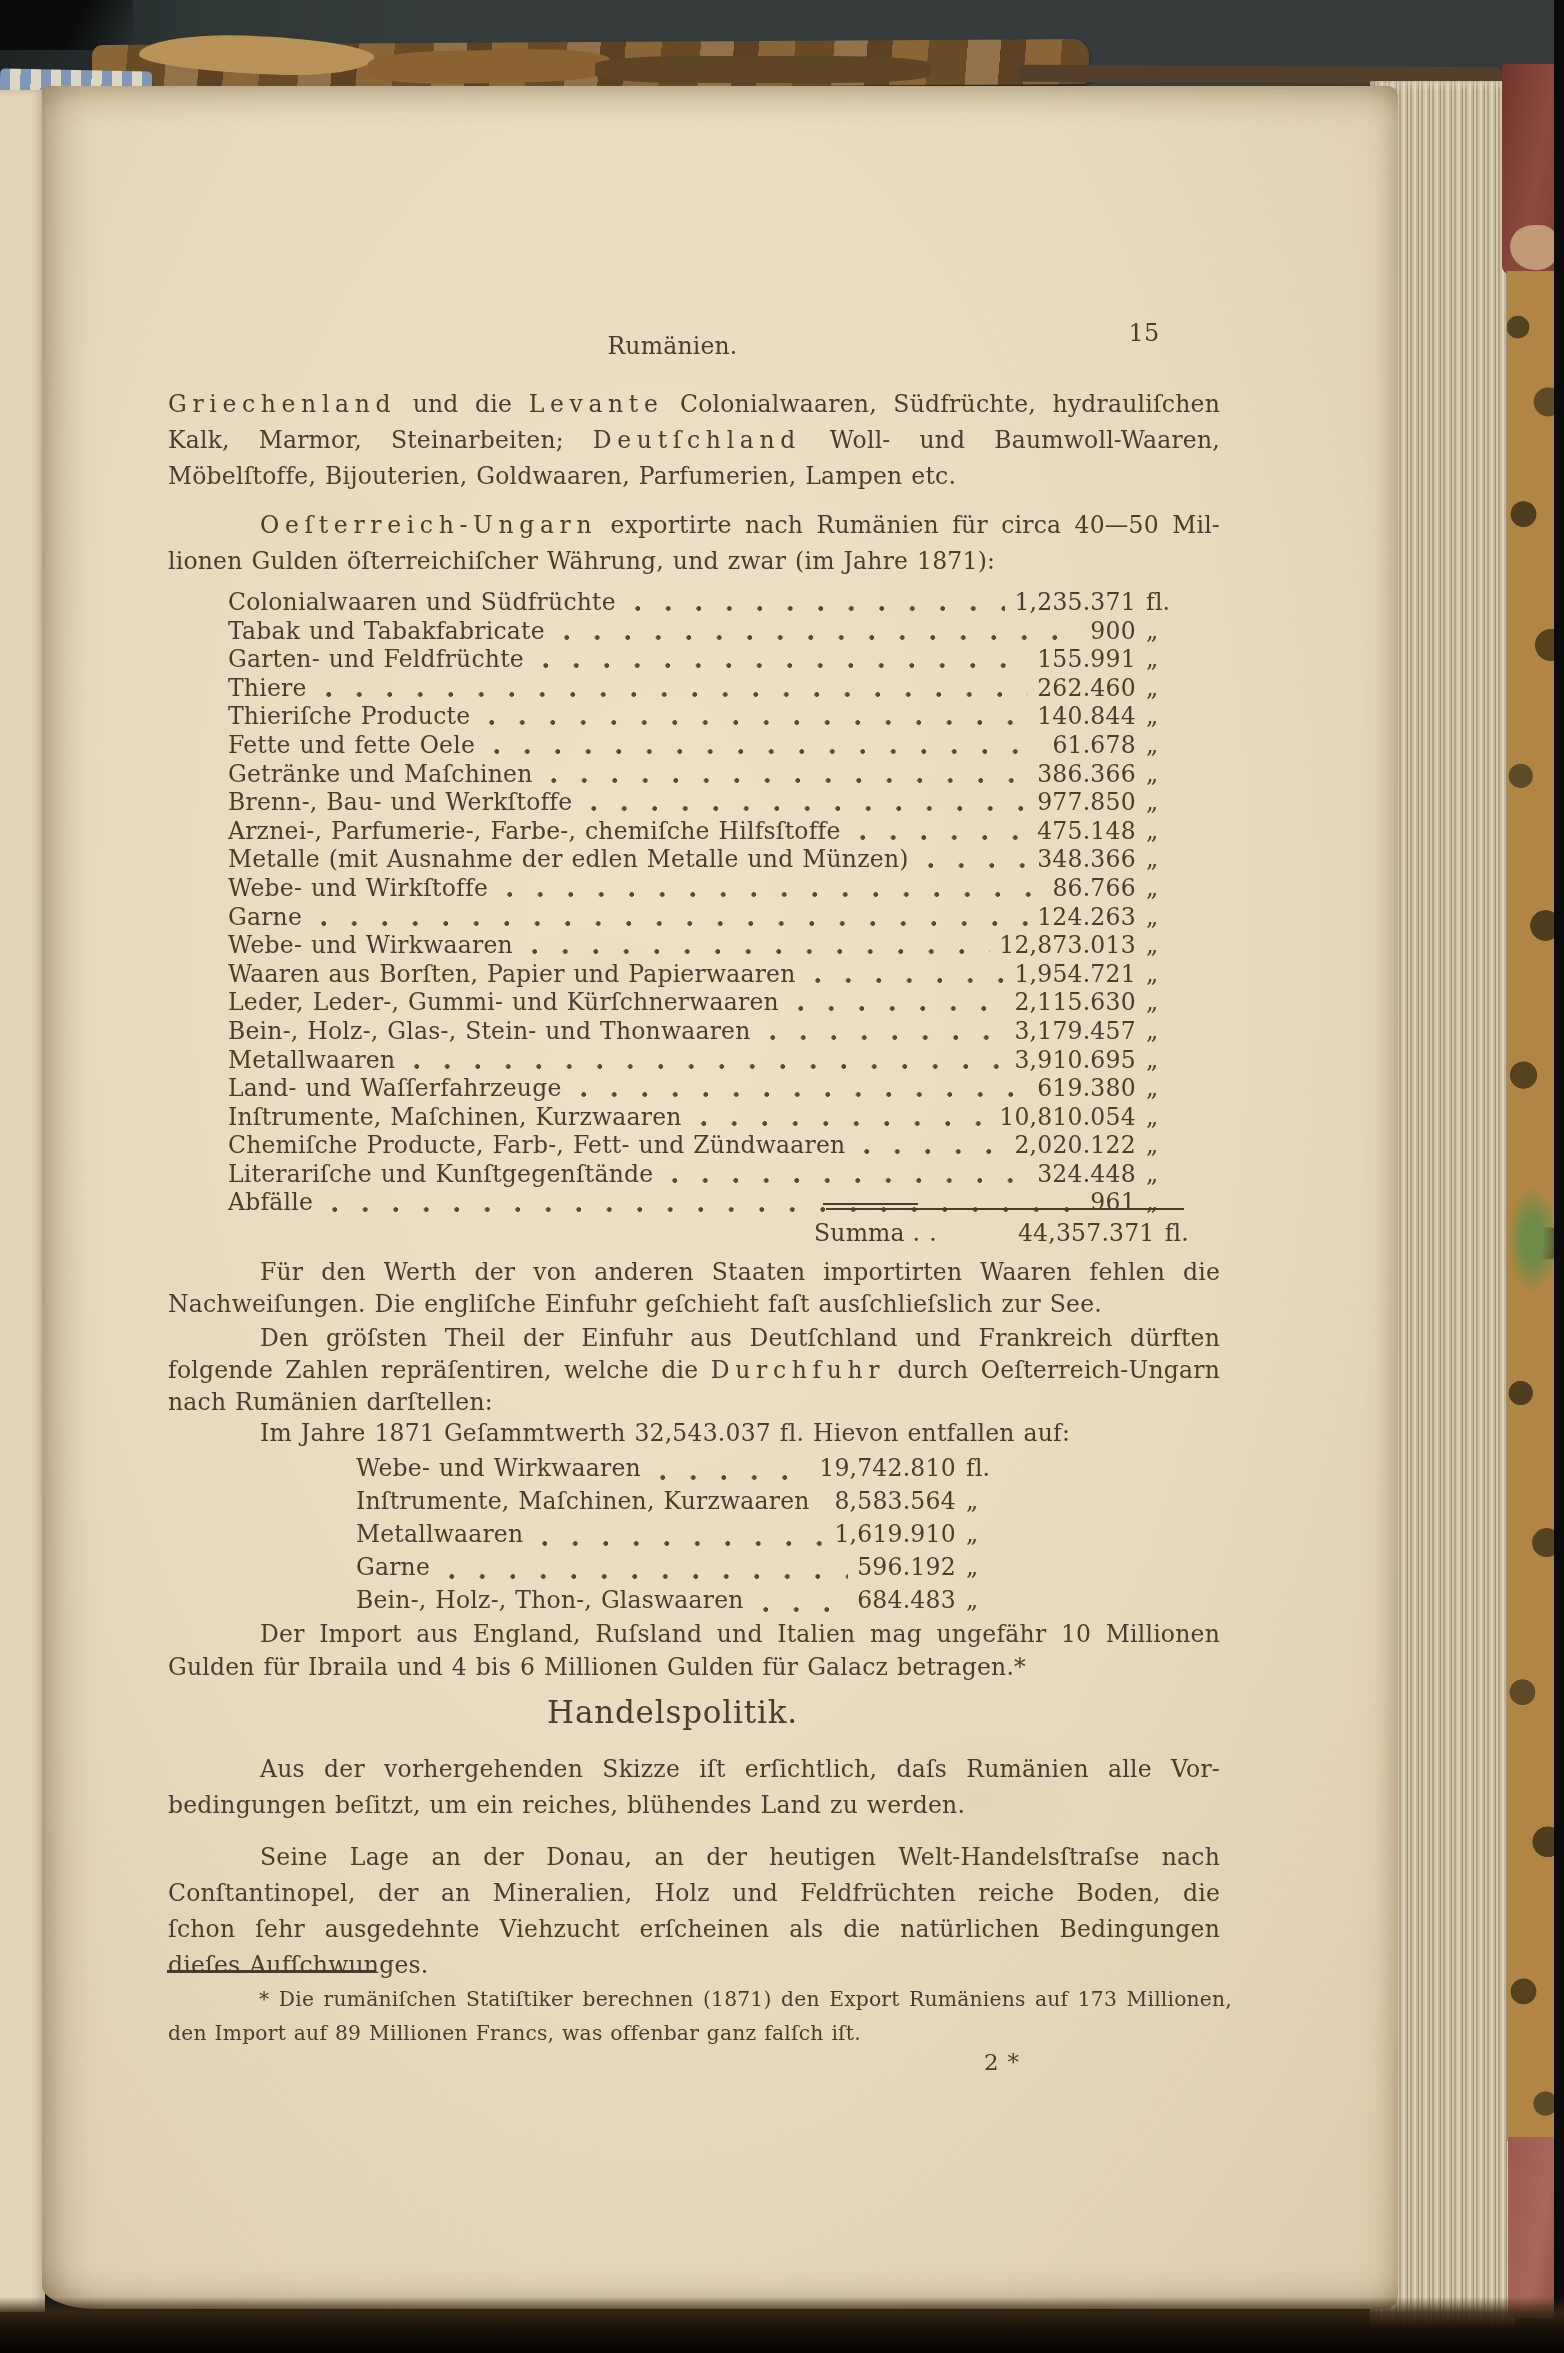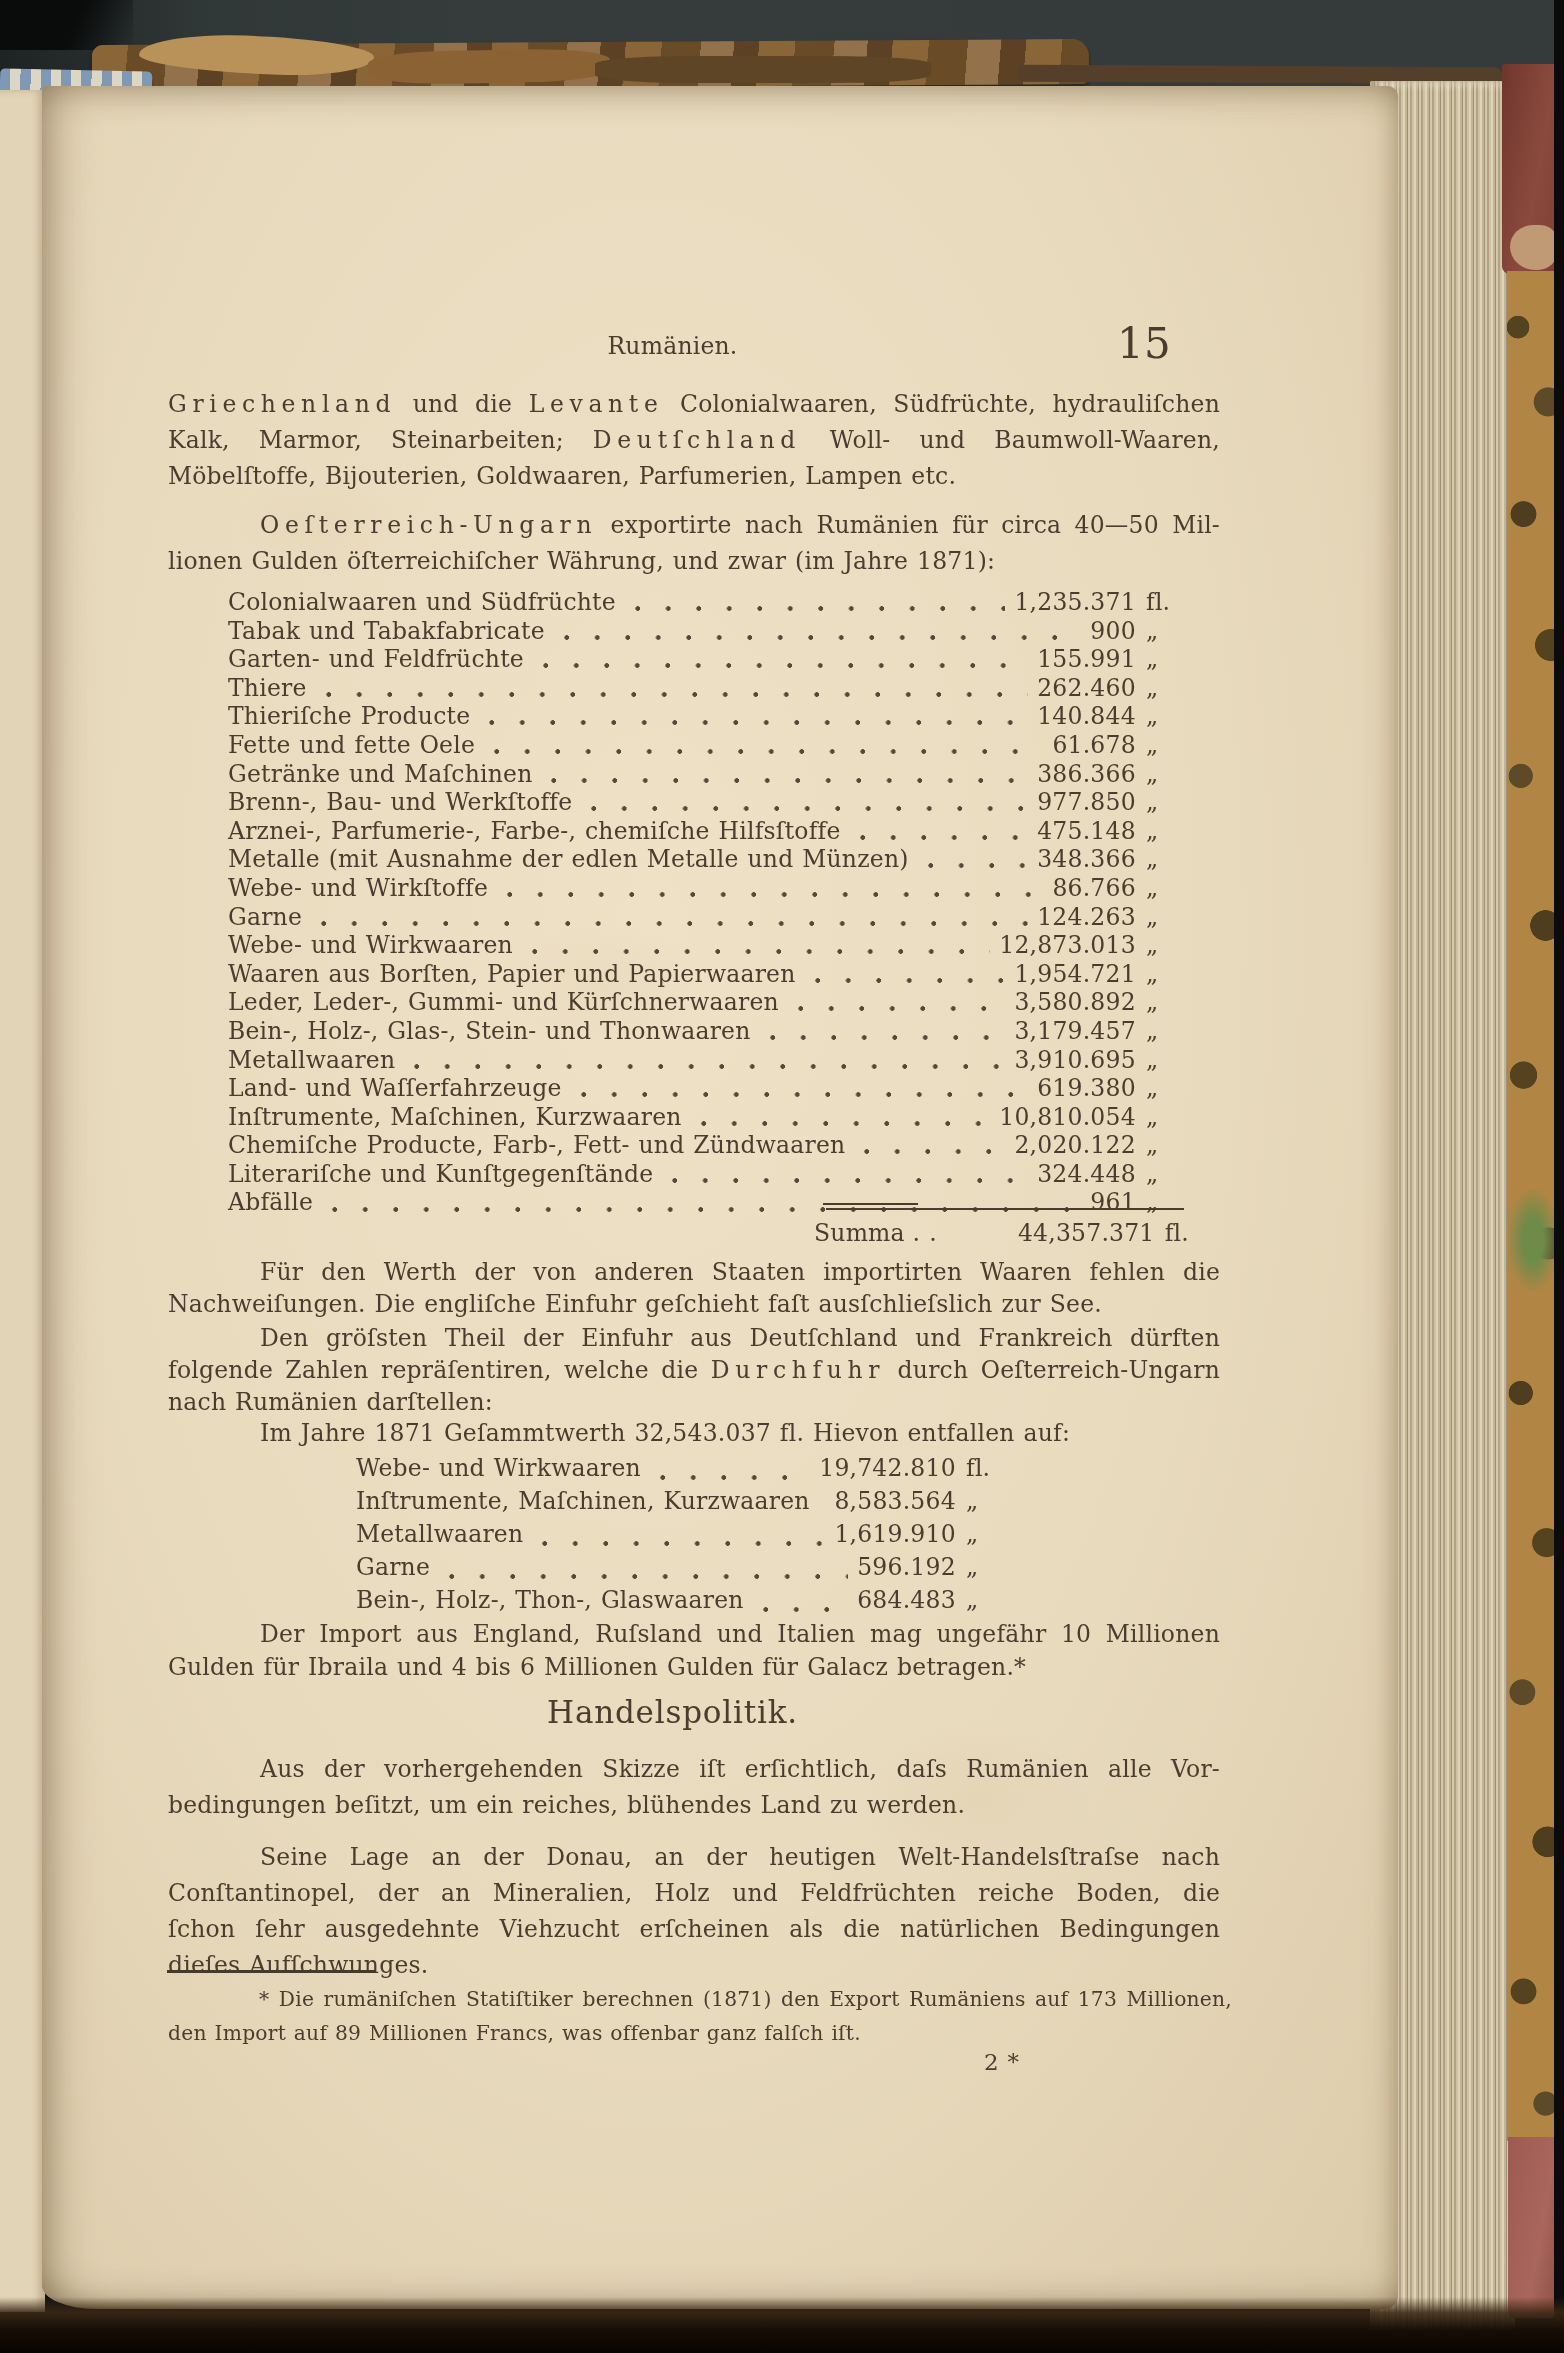--- a/index.html
+++ b/index.html
@@ -68,21 +68,21 @@
   .stain.s2{left:860px;top:1721px;width:235px;height:156px;background:radial-gradient(ellipse,rgba(150,110,55,.05),rgba(150,110,55,0) 70%);}
   .stain.s3{left:235px;top:469px;width:172px;height:110px;background:radial-gradient(ellipse,rgba(170,130,70,.04),rgba(170,130,70,0) 70%);}
   .bottom-band{position:absolute;left:0;top:2297px;width:1564px;height:57px;z-index:40;
     background:linear-gradient(rgba(58,40,20,0) 0,rgba(58,40,20,.88) 15.6px,#170e07 33px,#070402 100%);}
 
   
   .ink{color:#4a3d30;}
   .content{position:absolute;left:0;top:0;width:1564px;height:1752px;z-index:10;
     letter-spacing:0.2px;word-spacing:1.2px;}
   .running-title{position:absolute;left:168px;top:332px;width:1009px;text-align:center;font-size:23.5px;}
-  .page-number{position:absolute;left:1101px;top:319px;width:86px;text-align:center;font-size:42px;}
+  .page-number{position:absolute;left:1101px;top:319px;width:86px;text-align:center;font-size:24px;}
   .para{position:absolute;font-size:23.5px;}
   .para .line{text-align:justify;height:36px;line-height:36px;white-space:nowrap;}
   .para .line.j{text-align-last:justify;white-space:normal;}
   .para .line.ind{text-indent:92px;}
   .para.lh41 .line{height:32px;line-height:32px;}
   .para.lh42 .line{height:33px;line-height:33px;}
   .sp{letter-spacing:.24em;}
   .tbl{position:absolute;font-size:23.5px;}
   .trow{display:flex;height:28.6px;line-height:28.6px;}
   .tbl.t2 .trow{height:33px;line-height:33px;}
@@ -225,21 +225,21 @@
       </div>
       <div class="trow">
         <span class="lbl">Waaren aus Borſten, Papier und Papierwaaren</span>
         <span class="leader"></span>
         <span class="val">1,954.721</span>
         <span class="unit">„</span>
       </div>
       <div class="trow">
         <span class="lbl">Leder, Leder-, Gummi- und Kürſchnerwaaren</span>
         <span class="leader"></span>
-        <span class="val">3,580.892</span>
+        <span class="val">2,115.630</span>
         <span class="unit">„</span>
       </div>
       <div class="trow">
         <span class="lbl">Bein-, Holz-, Glas-, Stein- und Thonwaaren</span>
         <span class="leader"></span>
         <span class="val">3,179.457</span>
         <span class="unit">„</span>
       </div>
       <div class="trow">
         <span class="lbl">Metallwaaren</span>

